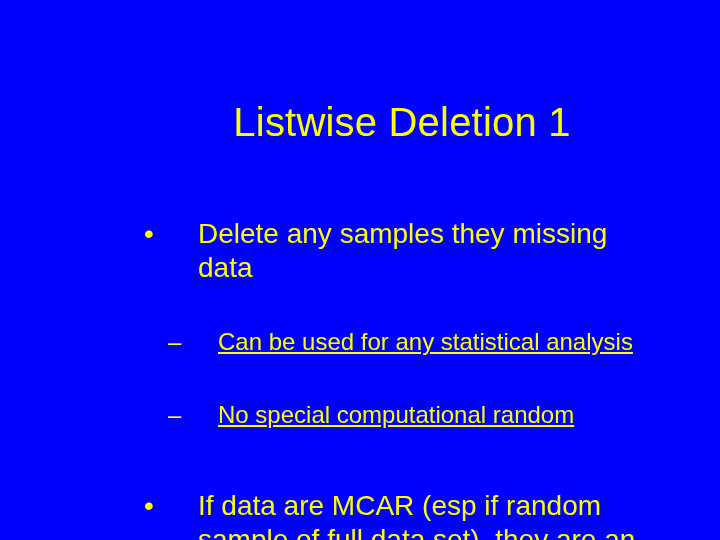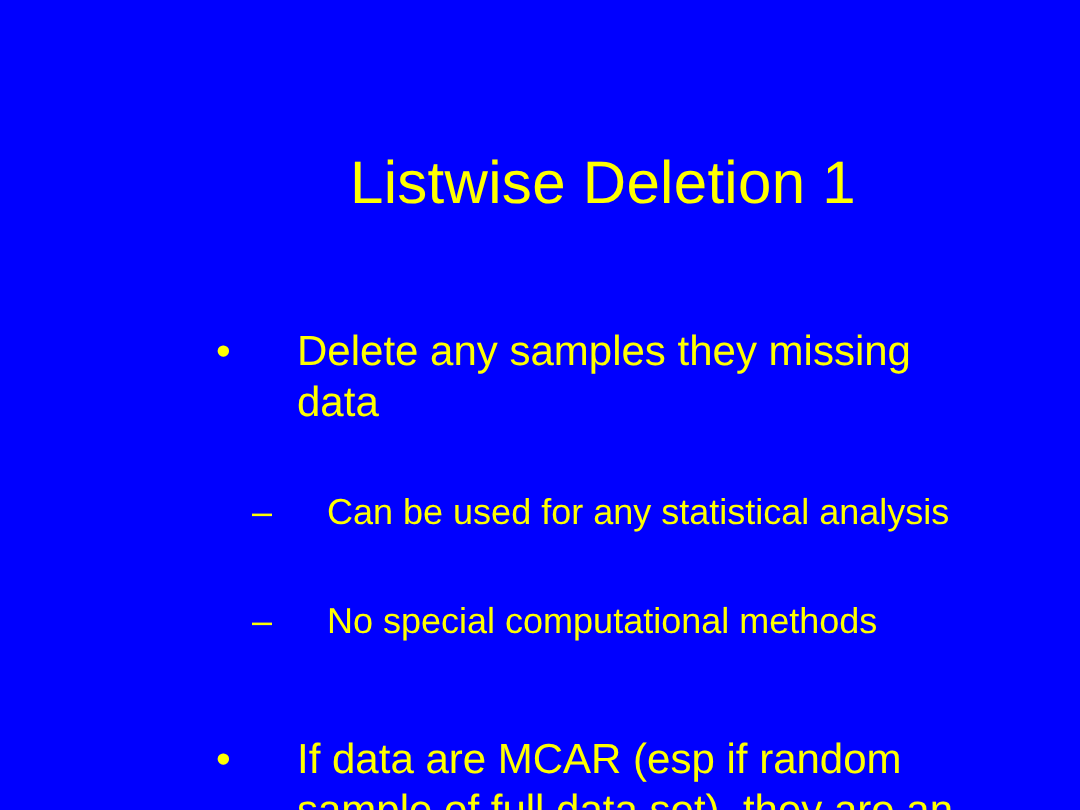--- a/index.html
+++ b/index.html
@@ -47,21 +47,21 @@
       align-items: flex-start;
       font-size: 24px;
       line-height: 1.28;
       margin-left: 40px;
     }
     .bullet-l2-marker {
       width: 22px;
       flex: 0 0 22px;
       text-align: left;
     }
-    .bullet-l2-text { flex: 1; }
+    .bullet-l2-text { flex: 1; text-decoration: underline; }
     .gap-before { margin-top: 30px; }
   </style>
 </head>
 <body>
 
 <div class="slide">
 
   <h1 class="title">Listwise Deletion 1</h1>
 
   <div class="content">
@@ -71,21 +71,21 @@
       <span class="bullet-l1-text">Delete any samples they missing data</span>
     </div>
 
     <div class="bullet-l2">
       <span class="bullet-l2-marker">–</span>
       <span class="bullet-l2-text">Can be used for any statistical analysis</span>
     </div>
 
     <div class="bullet-l2">
       <span class="bullet-l2-marker">–</span>
-      <span class="bullet-l2-text">No special computational methods</span>
+      <span class="bullet-l2-text">No special computational random</span>
     </div>
 
     <div class="bullet-l1 gap-before">
       <span class="bullet-l1-marker">•</span>
       <span class="bullet-l1-text">If data are MCAR (esp if random sample of full data set), they are an unbiased estimate of the full data set</span>
     </div>
 
   </div>
 
 </div>

